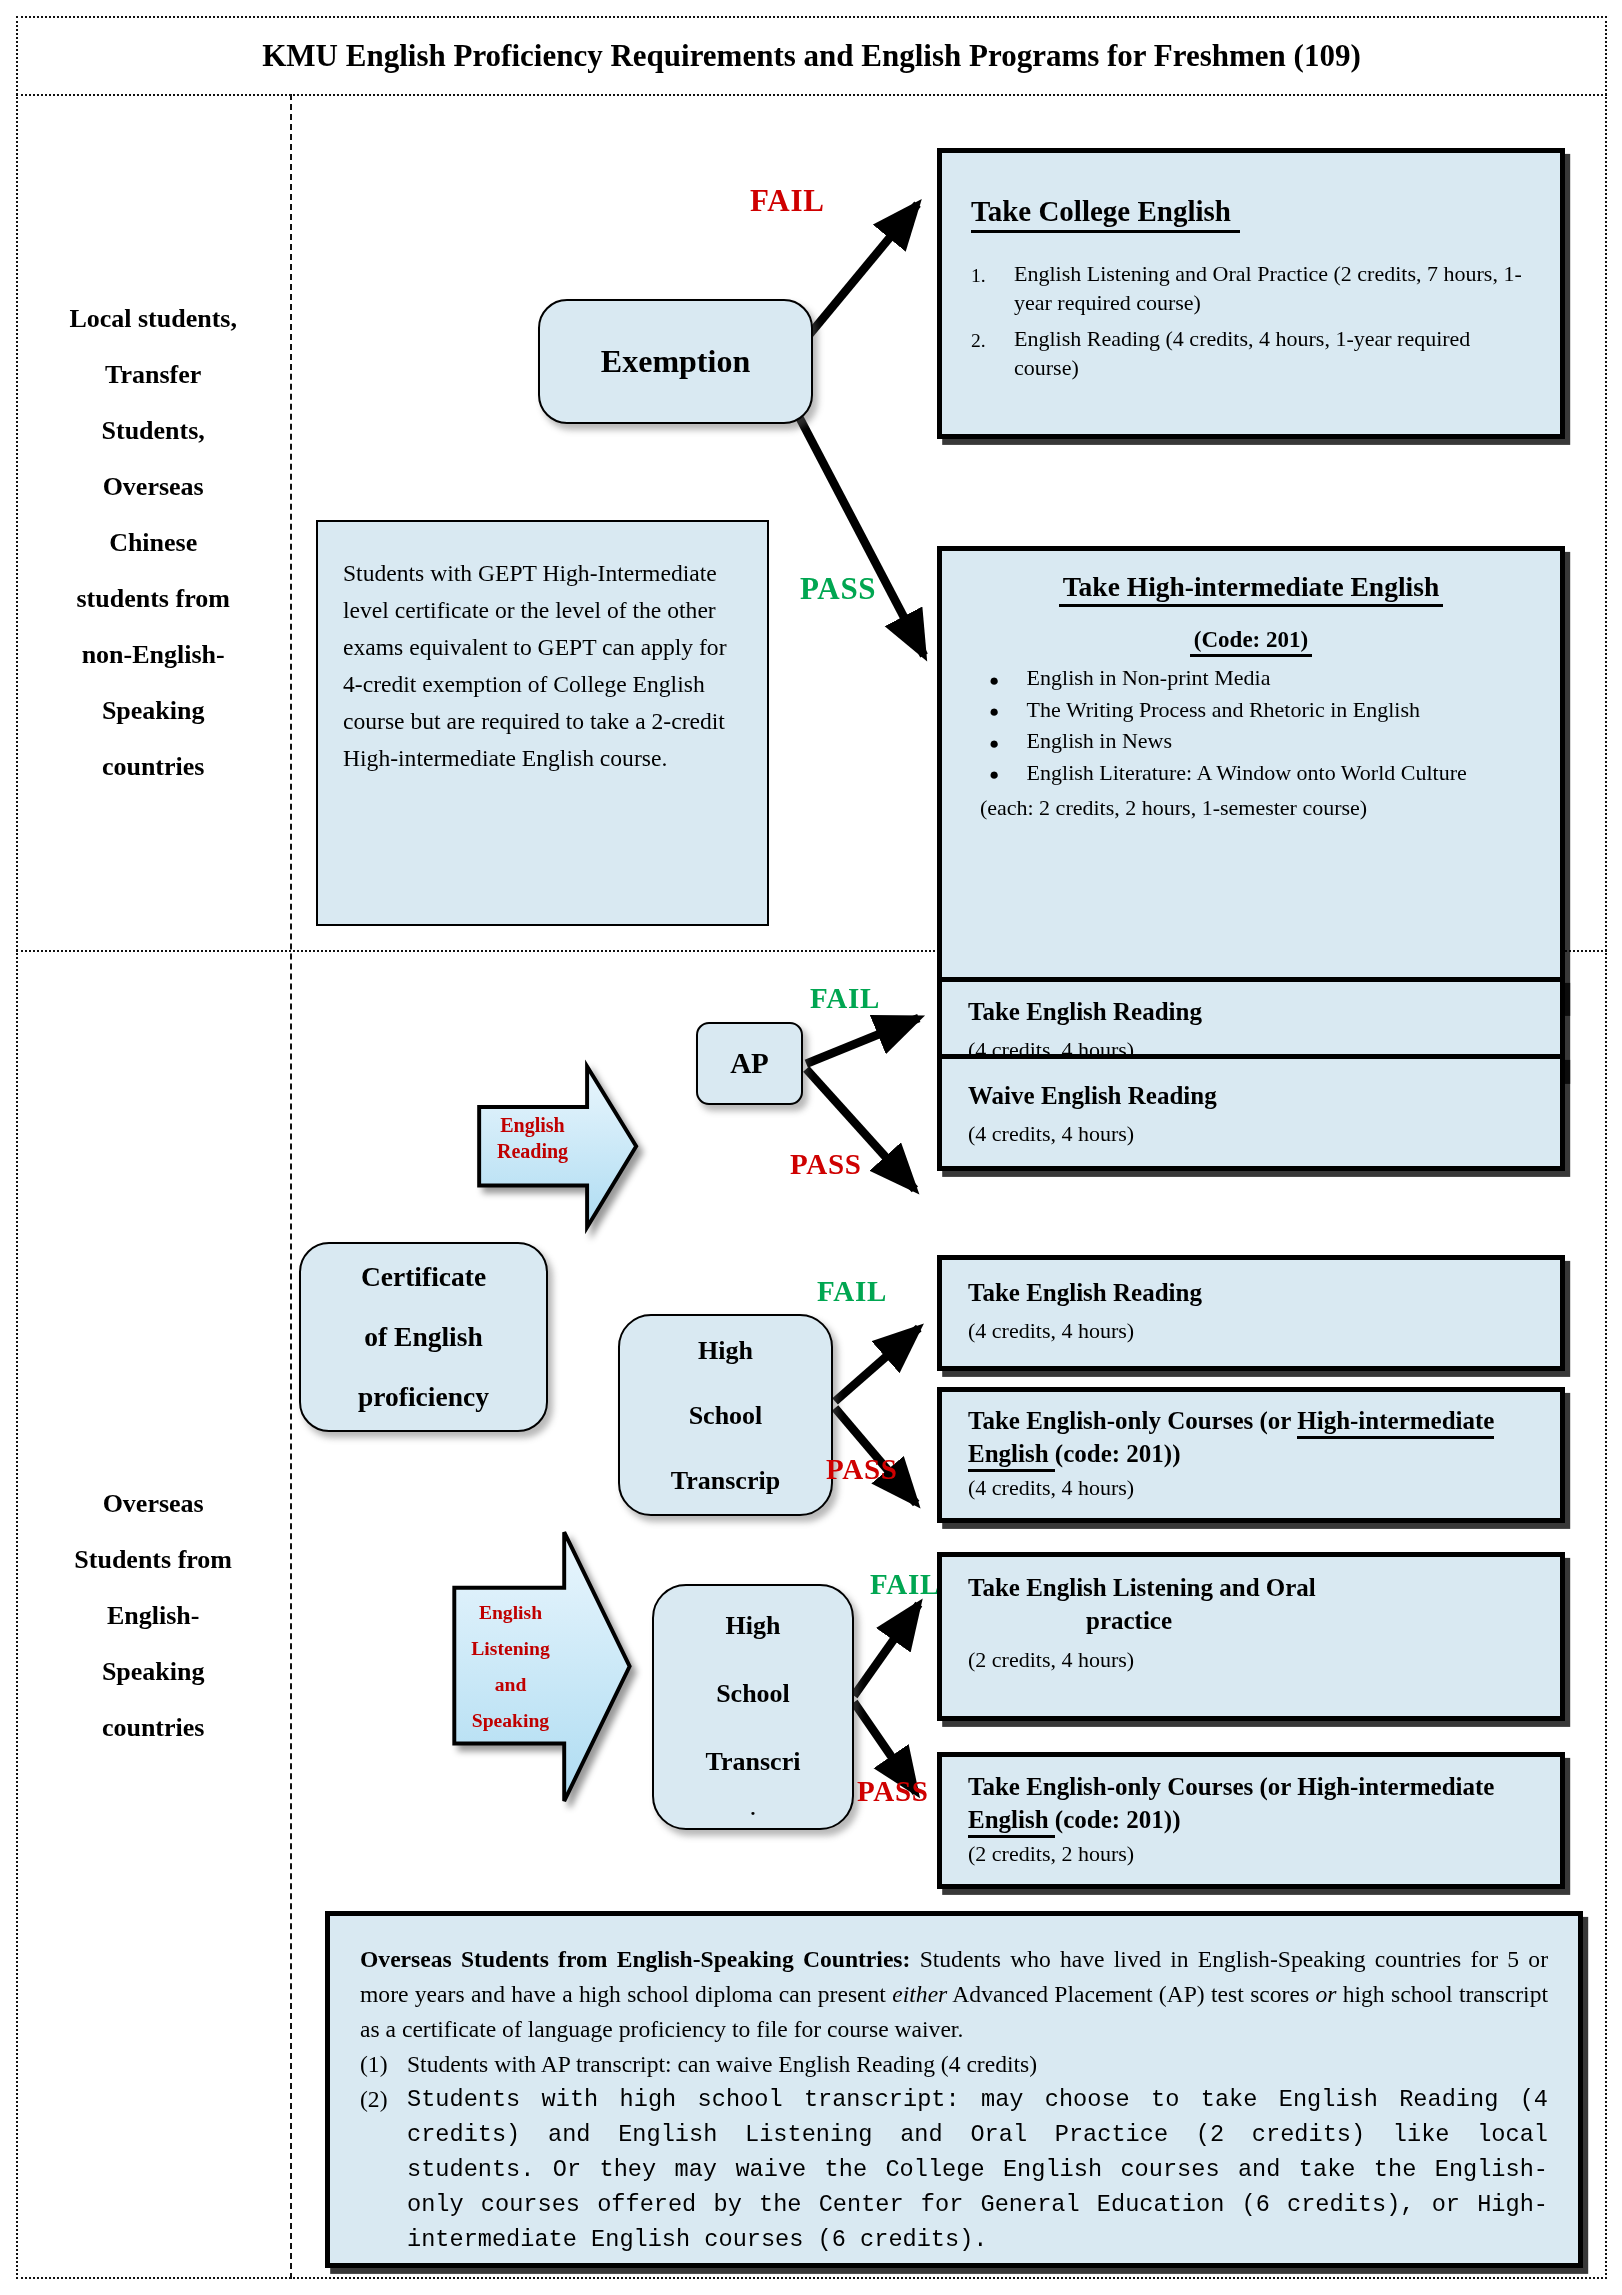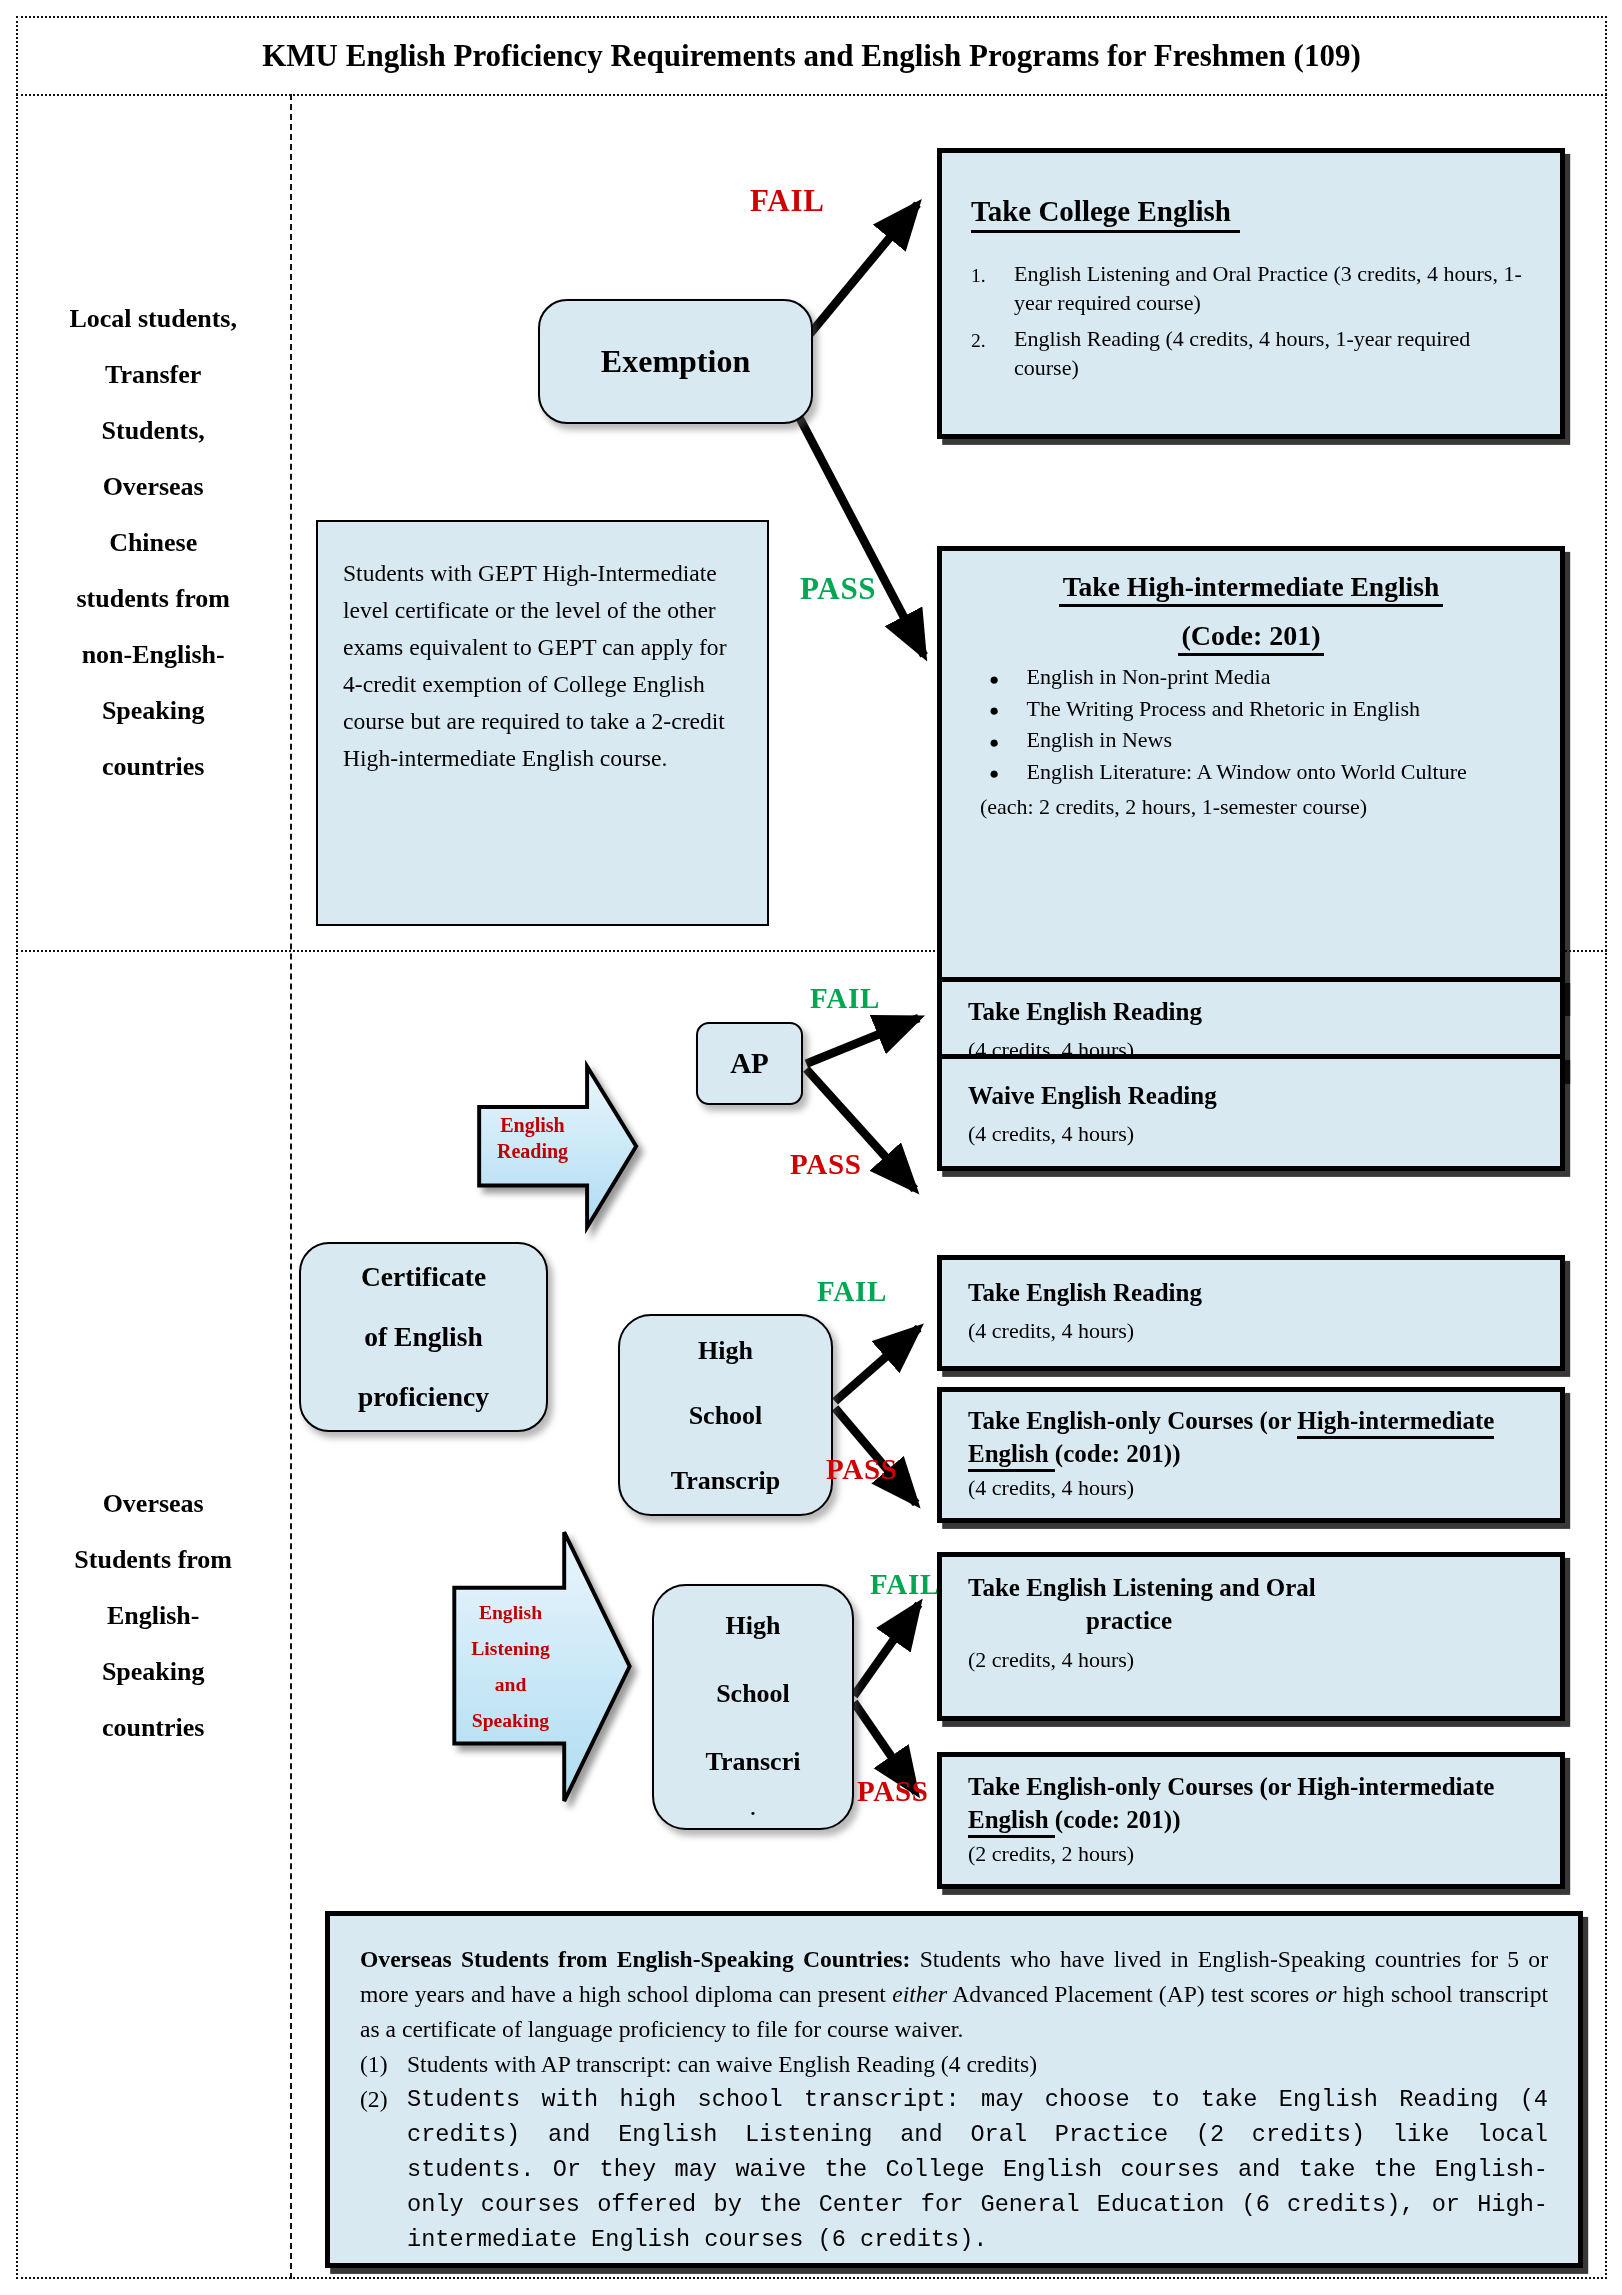--- a/index.html
+++ b/index.html
@@ -119,32 +119,32 @@
   </div>
 
   <div class="lbl red" style="left:750px;top:183px;">FAIL</div>
   <div class="lbl green" style="left:800px;top:571px;">PASS</div>
 
   <div class="rbox" style="left:937px;top:148px;width:628px;height:291px;padding:42px 26px 0 29px;">
     <div class="cb-h"><span class="hul">Take College English</span></div>
     <div class="olist">
       <div class="oitem">
         <span class="onum">1.</span>
-        <span>English Listening and Oral Practice (3 credits, 4 hours, 1-year required course)</span>
+        <span>English Listening and Oral Practice (2 credits, 7 hours, 1-year required course)</span>
       </div>
       <div class="oitem">
         <span class="onum">2.</span>
         <span>English Reading (4 credits, 4 hours, 1-year required course)</span>
       </div>
     </div>
   </div>
 
   <div class="rbox" style="left:937px;top:546px;width:628px;height:464px;padding:19.6px 19.6px 0 19.6px;text-align:center;">
     <div class="cb-h" style="font-size:27.5px;"><span class="hulc">Take High-intermediate English</span></div>
-    <div class="cb-h" style="font-size:28px;margin-top:17px;"><span class="hulc">(Code: 201)</span></div>
+    <div class="cb-h" style="font-size:23px;margin-top:24px;"><span class="hulc">(Code: 201)</span></div>
     <div class="blist" style="text-align:left;margin-top:10.5px;">
       <div class="bitem">
         <span class="bdot">●</span>
         <span>English in Non-print Media</span>
       </div>
       <div class="bitem">
         <span class="bdot">●</span>
         <span style="width:458px;">The Writing Process and Rhetoric in English</span>
       </div>
       <div class="bitem">

